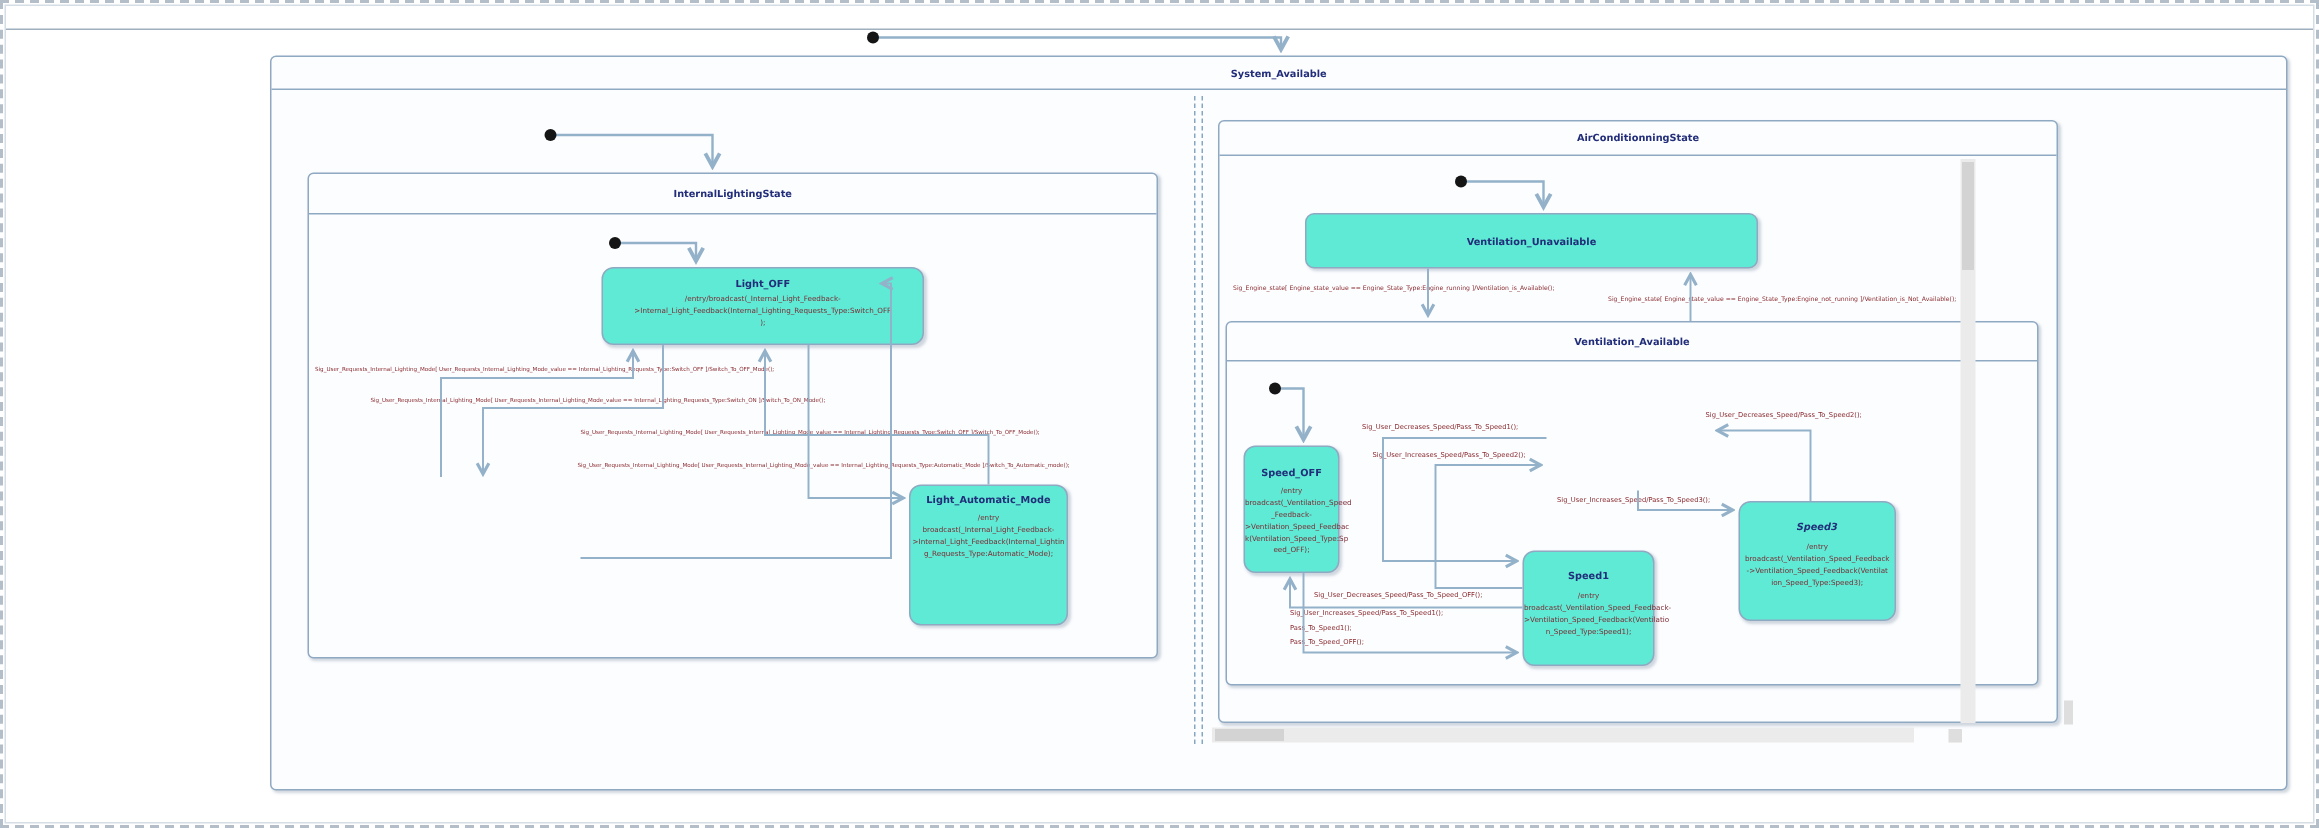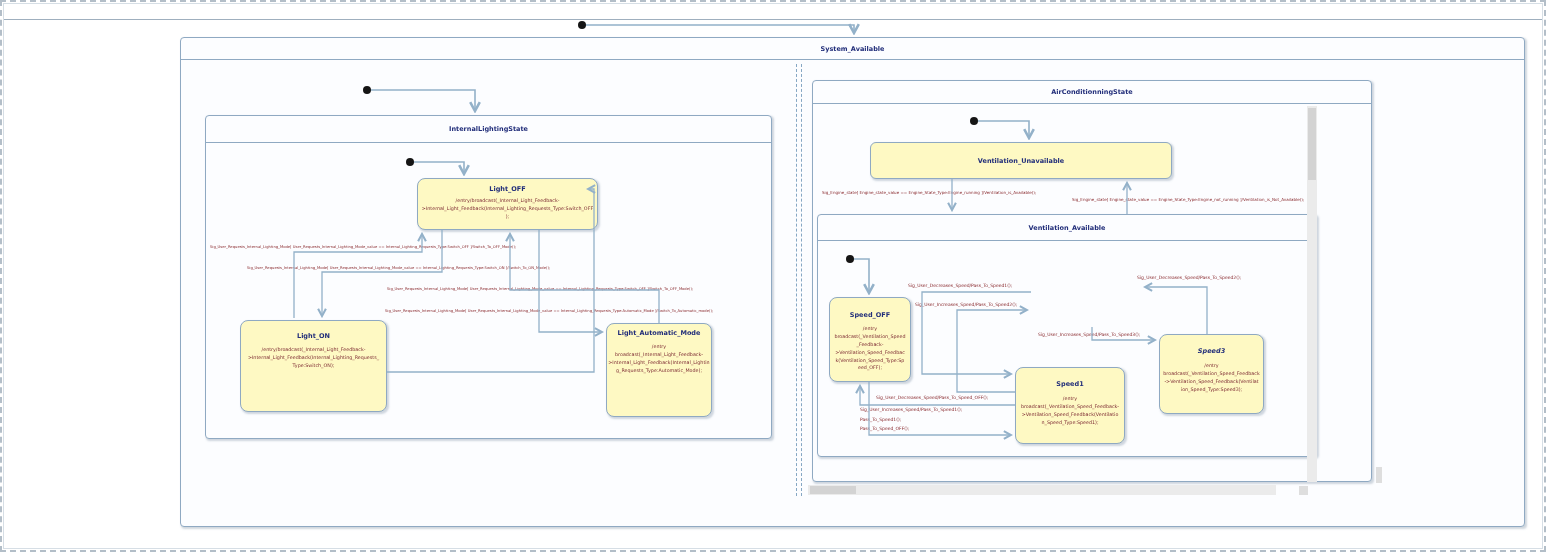--- a/index.html
+++ b/index.html
@@ -11,21 +11,21 @@
   }
   .inner-frame{position:absolute;inset:1px;border:1px solid #d6dee5;pointer-events:none;}
   .frame-title{
     position:absolute;top:4px;left:0;width:100%;text-align:center;
     font-size:7px;font-weight:bold;color:#1c2c7c;letter-spacing:.1px;
   }
   .frame-rule{position:absolute;top:17px;left:2px;right:2px;border-top:1px solid #9fafbe;}
 
   
   .state{
-    position:absolute;box-sizing:border-box;background:#fef9c3;
+    position:absolute;box-sizing:border-box;background:#5eead4;
     border:1px solid #8fa9c2;border-radius:8px;
     box-shadow:1.5px 1.5px 2px rgba(120,140,160,.35);
   }
   .composite{border-radius:4px;background:#fcfdff;}
   .region-header{
     position:absolute;top:0;left:0;right:0;box-sizing:border-box;
     border-bottom:1px solid #8fa9c2;
   }
   .state-title{
     position:absolute;left:0;width:100%;text-align:center;
@@ -69,68 +69,62 @@
   <div class="state composite" style="left:178px;top:35px;width:1345px;height:490px;">
     <div class="region-header" style="height:22px;"></div>
     <div class="state-title" style="top:7px;">System_Available</div>
   </div>
 
   <div class="state composite" style="left:203px;top:113px;width:567px;height:324px;">
     <div class="region-header" style="height:27px;"></div>
     <div class="state-title" style="top:9px;">InternalLightingState</div>
   </div>
 
-  <div class="state" style="left:415px;top:176px;width:181px;height:52px;padding-left:32px;">
+  <div class="state" style="left:399px;top:176px;width:215px;height:52px;padding-left:32px;">
     <div class="state-title" style="top:6px;">Light_OFF</div>
     <div class="entry" style="top:17px;">/entry/broadcast(_Internal_Light_Feedback-
 &gt;Internal_Light_Feedback(Internal_Lighting_Requests_Type:Switch_OFF
 );</div>
   </div>
 
-  <div class="state" style="left:238px;top:318px;width:147px;height:92px;">
-    <div class="state-title" style="top:11px;">Light_ON</div>
-    <div class="entry" style="top:24px;">/entry/broadcast(_Internal_Light_Feedback-
-&gt;Internal_Light_Feedback(Internal_Lighting_Requests_
-Type:Switch_ON);</div>
-  </div>
 
   <div class="state" style="left:604px;top:321px;width:106px;height:94px;">
     <div class="state-title" style="top:5px;">Light_Automatic_Mode</div>
     <div class="entry" style="top:18px;">/entry
 broadcast(_Internal_Light_Feedback-
 &gt;Internal_Light_Feedback(Internal_Lightin
 g_Requests_Type:Automatic_Mode);</div>
   </div>
 
   <div class="state composite" style="left:810px;top:78px;width:560px;height:402px;">
     <div class="region-header" style="height:23px;"></div>
     <div class="state-title" style="top:7px;">AirConditionningState</div>
   </div>
 
   <div class="state" style="left:868px;top:140px;width:302px;height:37px;border-radius:6px;">
     <div class="state-title" style="top:14px;">Ventilation_Unavailable</div>
   </div>
 
-  <div class="state composite" style="left:815px;top:212px;width:500px;height:243px;">
+  <div class="state composite" style="left:815px;top:212px;width:542px;height:243px;">
     <div class="region-header" style="height:26px;"></div>
     <div class="state-title" style="top:9px;">Ventilation_Available</div>
   </div>
 
-  <div class="state" style="left:827px;top:295px;width:82px;height:85px;">
+  <div class="state" style="left:827px;top:295px;width:64px;height:85px;">
     <div class="state-title" style="top:13px;">Speed_OFF</div>
     <div class="entry" style="top:26px;">/entry
 broadcast(_Ventilation_Speed
 _Feedback-
 &gt;Ventilation_Speed_Feedbac
 k(Ventilation_Speed_Type:Sp
 eed_OFF);</div>
   </div>
 
 
-  <div class="state" style="left:1013px;top:365px;width:110px;height:77px;">
+  <div class="state" style="left:1013px;top:365px;width:88px;height:77px;">
     <div class="state-title" style="top:12px;">Speed1</div>
     <div class="entry" style="top:26px;">/entry
 broadcast(_Ventilation_Speed_Feedback-
 &gt;Ventilation_Speed_Feedback(Ventilatio
 n_Speed_Type:Speed1);</div>
   </div>
 
   <div class="state" style="left:1157px;top:332px;width:105px;height:80px;">
     <div class="state-title" style="top:12px;font-style:italic;">Speed3</div>
     <div class="entry" style="top:26px;">/entry

